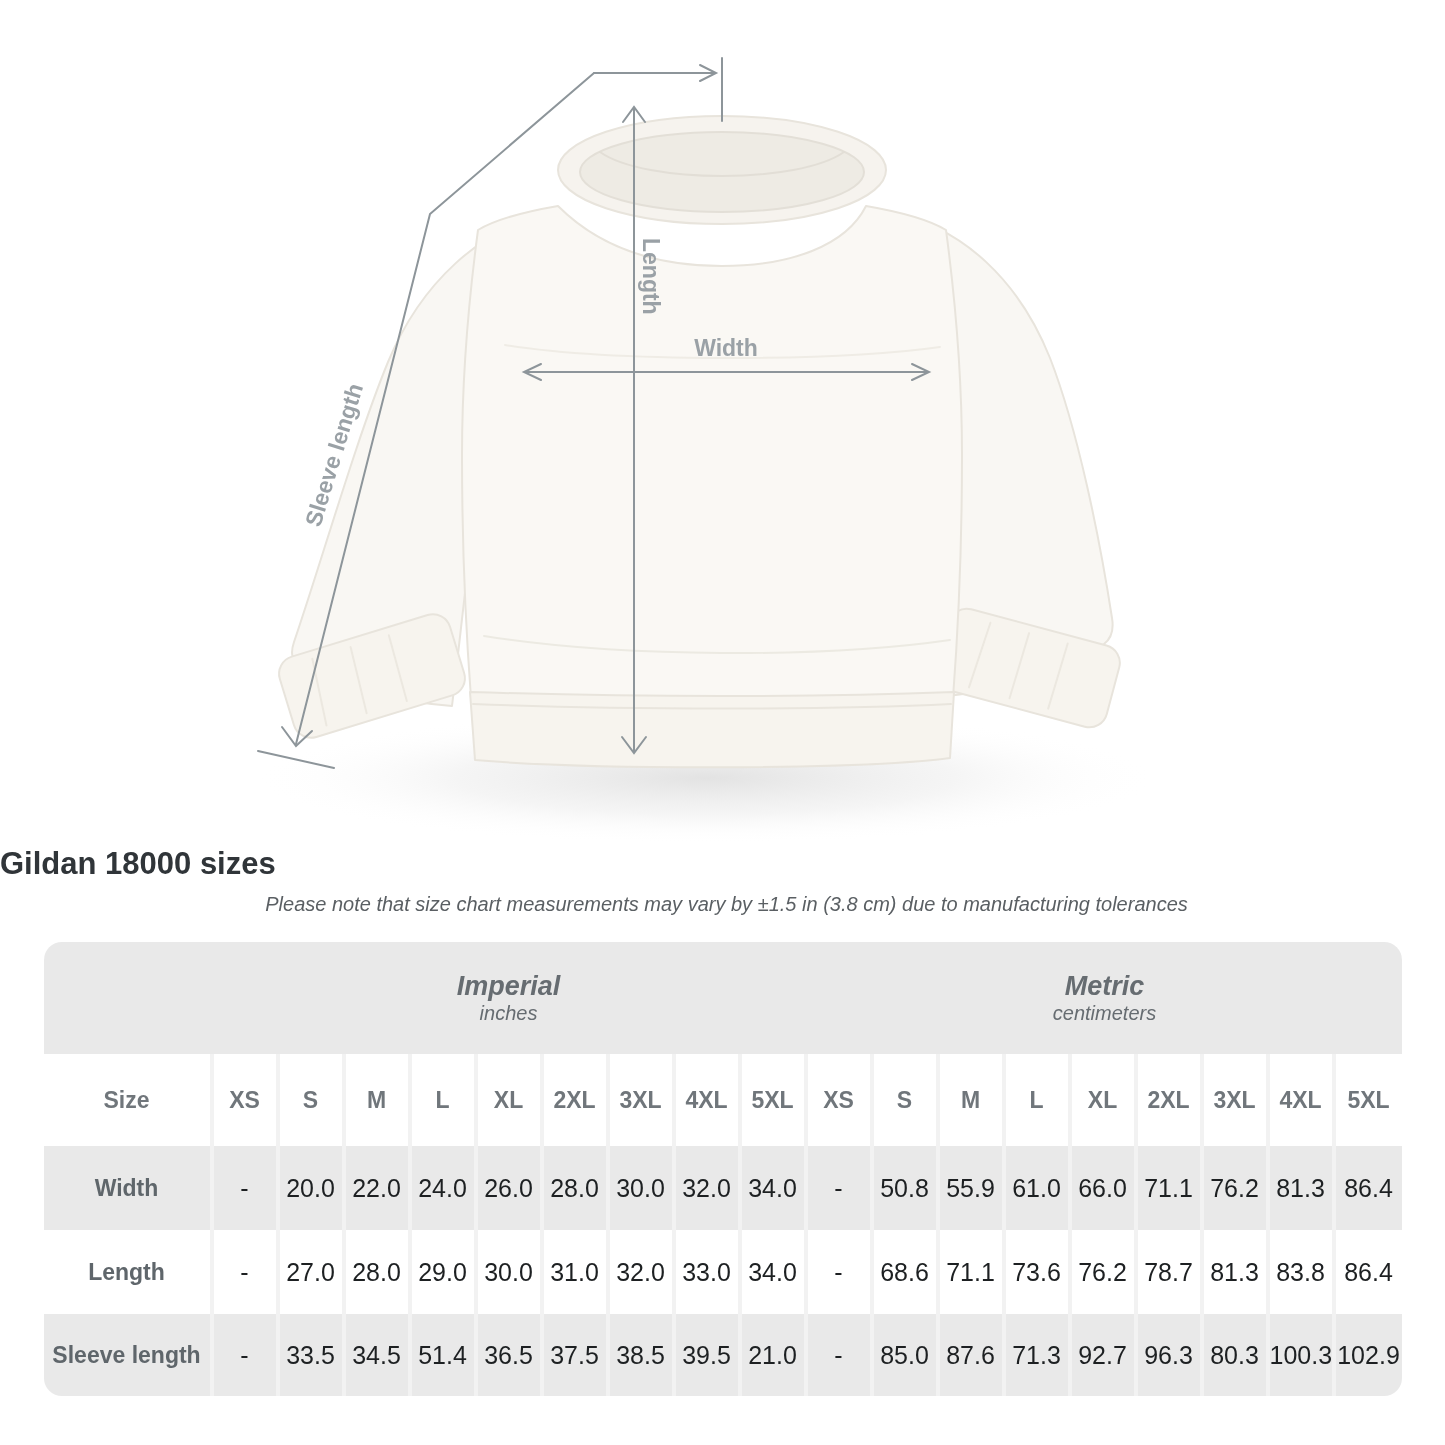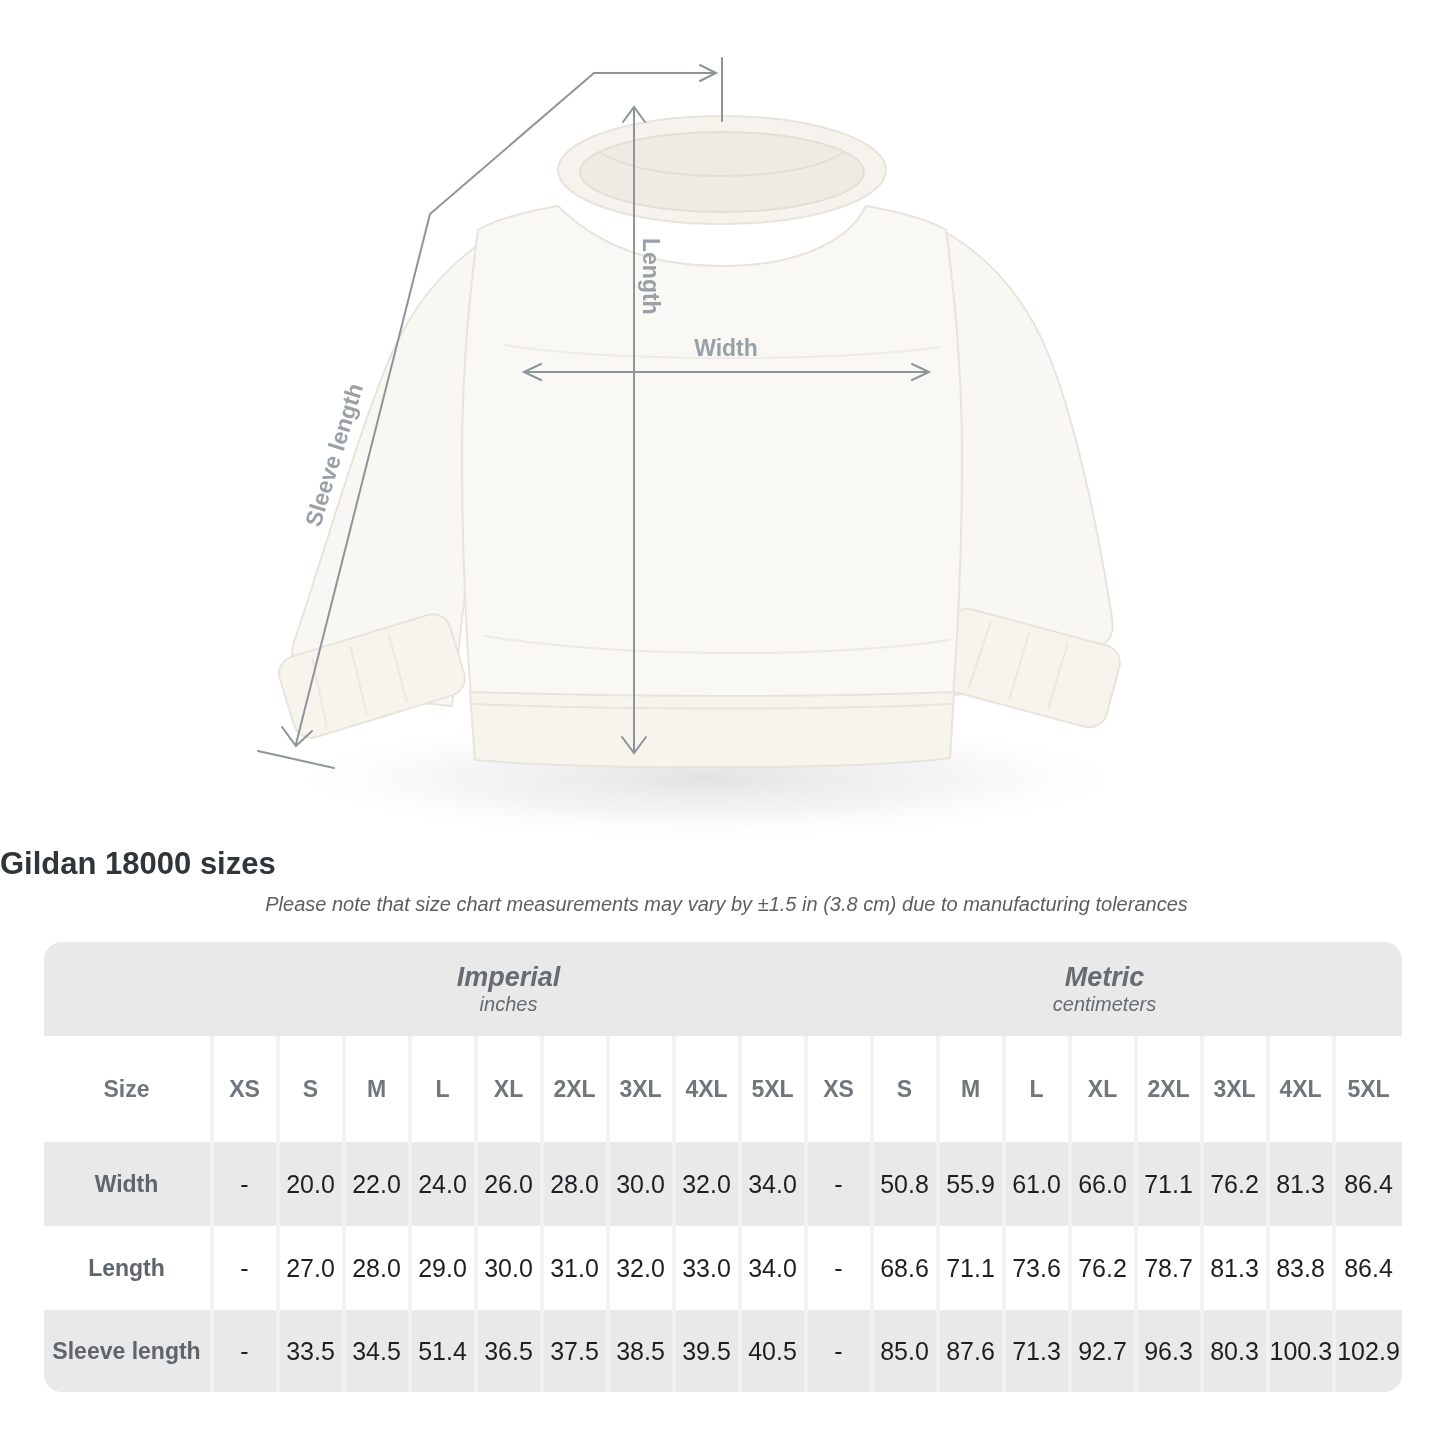--- a/index.html
+++ b/index.html
@@ -6,26 +6,26 @@
     font-family:"Liberation Sans", sans-serif;}
   .photo{position:relative;width:1445px;height:842px;background:#ffffff;}
   .photo svg{display:block;}
   .title{margin-top:4px;text-align:left;font-size:31px;line-height:36px;font-weight:bold;color:#303539;}
   .note{margin-top:10px;text-align:center;font-size:20px;line-height:24px;font-style:italic;color:#5a5f63;padding-left:8px;}
   .table-wrap{width:1358px;margin:26px auto 0;}
   table.sizes{border-collapse:separate;border-spacing:0;table-layout:fixed;width:1358px;}
   col.c-label{width:170px;}
   td,th{padding:0;text-align:center;vertical-align:middle;border-right:4px solid #f2f2f2;}
   td:last-child,th:last-child{border-right:none;}
-  tr.r-group td{background:#e9e9e9;border-right-color:#e9e9e9;height:94px;}
+  tr.r-group td{background:#e9e9e9;border-right-color:#e9e9e9;height:112px;}
   tr.r-group td:first-child{border-top-left-radius:18px;}
   tr.r-group td:last-child{border-top-right-radius:18px;}
   .g-label{font-size:27px;font-weight:bold;font-style:italic;color:#666c71;}
   .g-unit{font-size:20px;font-style:italic;color:#666c71;}
-  tr.r-sizes th{background:#ffffff;height:106px;font-size:23px;font-weight:bold;color:#70767b;}
+  tr.r-sizes th{background:#ffffff;height:92px;font-size:23px;font-weight:bold;color:#70767b;}
   tr.r-data{height:84px;}
   tr.r-data td{font-size:25px;color:#1d2022;background:#ffffff;}
   tr.r-data th.lab{font-size:23px;font-weight:bold;color:#5f666b;background:#ffffff;}
   tr.gray td, tr.gray th.lab{background:#e9e9e9;}
   tr.r-sleeve{height:82px;}
   tr.r-sleeve th.lab{border-bottom-left-radius:18px;}
   tr.r-sleeve td:last-child{border-bottom-right-radius:18px;}
 </style>
 </head>
 <body>
@@ -197,21 +197,21 @@
     <tr class="r-data r-sleeve gray">
       <th class="lab">Sleeve length</th>
       <td>-</td>
       <td>33.5</td>
       <td>34.5</td>
       <td>51.4</td>
       <td>36.5</td>
       <td>37.5</td>
       <td>38.5</td>
       <td>39.5</td>
-      <td>40.5</td>
+      <td>21.0</td>
       <td>-</td>
       <td>85.0</td>
       <td>87.6</td>
       <td>71.3</td>
       <td>92.7</td>
       <td>96.3</td>
       <td>80.3</td>
       <td>100.3</td>
       <td>102.9</td>
     </tr>

